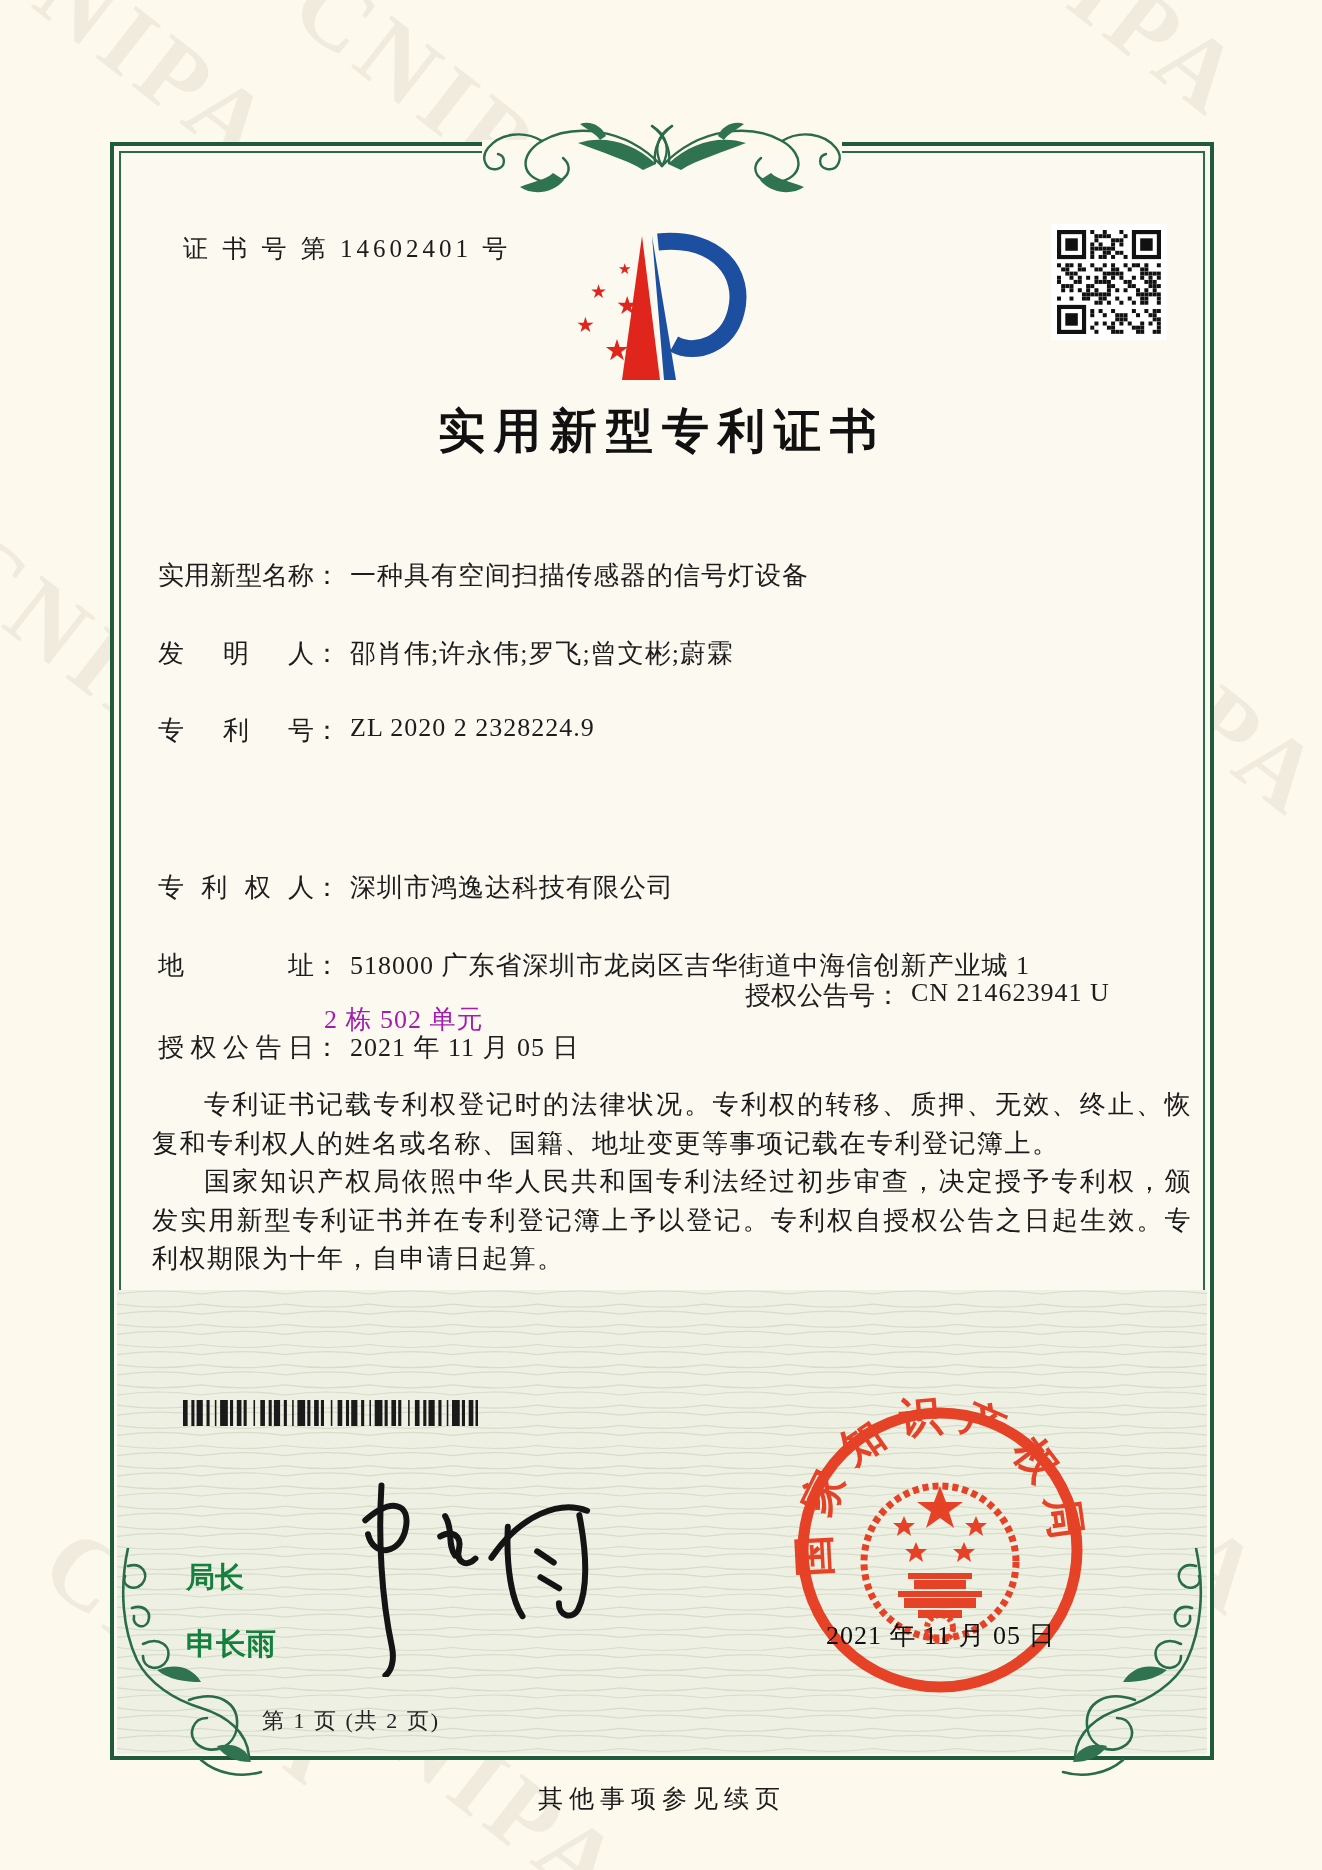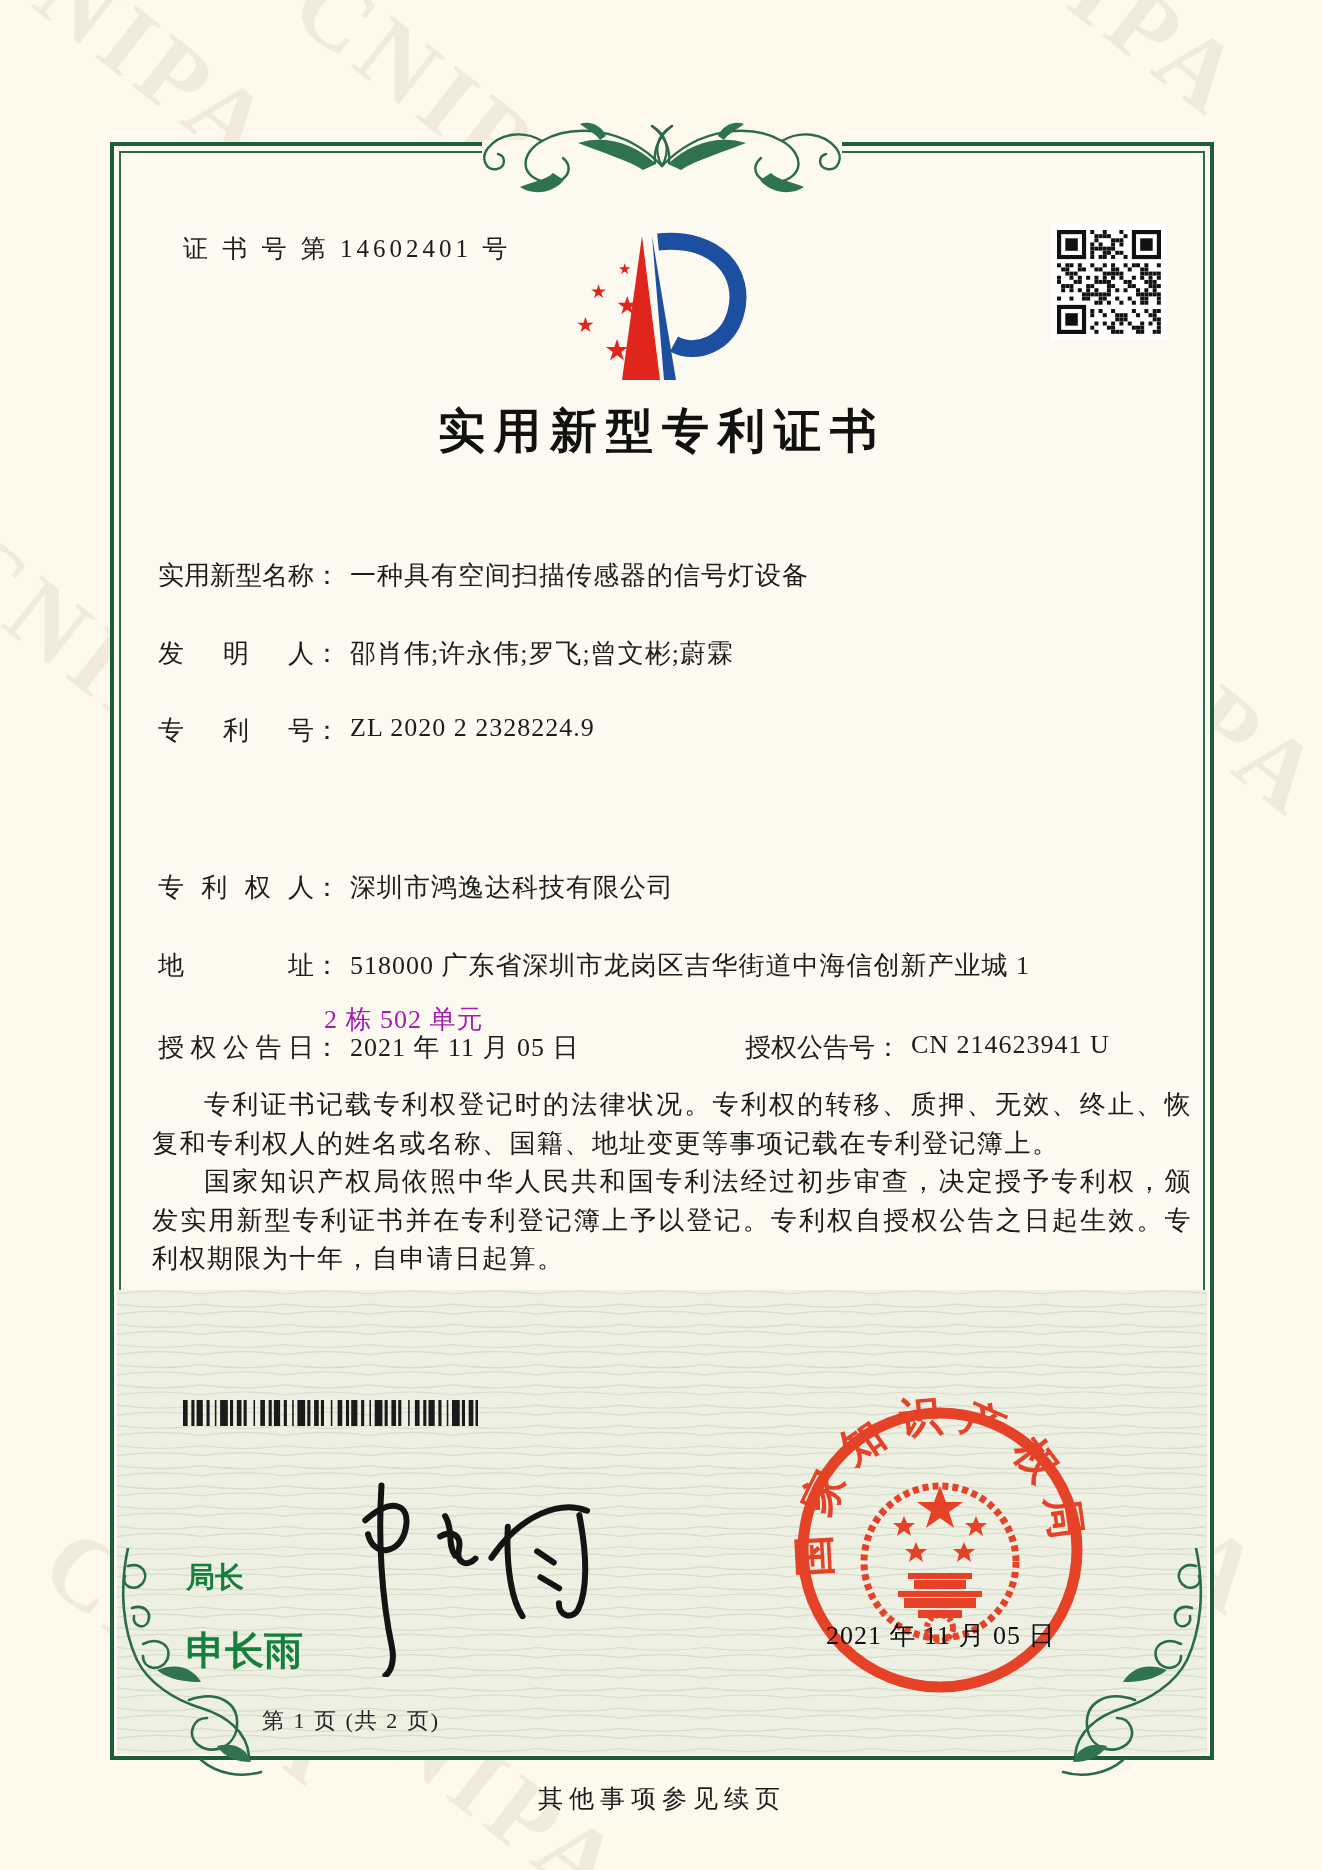--- a/index.html
+++ b/index.html
@@ -32,21 +32,21 @@
   .bodytext{position:absolute;left:152px;top:1086px;width:1040px;font-size:26px;
             line-height:38.5px;color:#1b1b1b;text-align:justify;}
   .bodytext p{margin:0;text-indent:2em;letter-spacing:1.5px;}
   
   .waves{position:absolute;left:117px;top:1290px;width:1090px;height:464px;z-index:2;}
   
   .barcode{position:absolute;left:183px;top:1400px;z-index:4;}
   .sigblock{position:absolute;left:186px;top:1558px;z-index:4;
             font-family:"Liberation Sans","DejaVu Sans",sans-serif;font-weight:700;color:#15803d;}
   .sigblock .t1{font-size:29px;}
-  .sigblock .t2{font-size:39px;margin-top:26px;}
+  .sigblock .t2{font-size:30px;margin-top:26px;}
   .signature{position:absolute;left:352px;top:1462px;z-index:5;}
   .seal{position:absolute;left:780px;top:1390px;width:320px;height:320px;z-index:5;opacity:.95;}
   .sealdate{position:absolute;left:826px;top:1618px;z-index:6;font-size:26px;
             letter-spacing:1px;color:#101010;white-space:nowrap;}
   .pageinfo{position:absolute;left:262px;top:1706px;width:800px;text-align:left;
             font-size:22px;color:#222;letter-spacing:2px;z-index:4;}
   .contnote{position:absolute;left:262px;top:1782px;width:800px;text-align:center;
             font-size:25px;color:#1b1b1b;letter-spacing:6px;z-index:3;}
   .ornament{position:absolute;z-index:4;pointer-events:none;}
 </style>
@@ -399,21 +399,21 @@
     <div class="frow" style="top:870px">
       <span class="flabel">专利权人</span><span class="fcolon">：</span><span class="fvalue">深圳市鸿逸达科技有限公司</span>
     </div>
     <div class="frow" style="top:948px">
       <span class="flabel">地址</span><span class="fcolon">：</span><span class="fvalue">518000 广东省深圳市龙岗区吉华街道中海信创新产业城 1</span>
     </div>
     <div class="addr2">2 栋 502 单元</div>
     <div class="frow" style="top:1030px">
       <span class="flabel">授权公告日</span><span class="fcolon">：</span><span class="fvalue">2021 年 11 月 05 日</span>
     </div>
-    <div class="frow" style="top:1030px;left:745px">
+    <div class="frow" style="top:978px;left:745px">
       <span class="flabel" style="width:130px">授权公告号</span><span class="fcolon">：</span><span class="fvalue">CN 214623941 U</span>
     </div>
 
     <div class="bodytext">
       <p>专利证书记载专利权登记时的法律状况。专利权的转移、质押、无效、终止、恢复和专利权人的姓名或名称、国籍、地址变更等事项记载在专利登记簿上。</p>
       <p>国家知识产权局依照中华人民共和国专利法经过初步审查，决定授予专利权，颁发实用新型专利证书并在专利登记簿上予以登记。专利权自授权公告之日起生效。专利权期限为十年，自申请日起算。</p>
     </div>
 
     <div class="barcode">
       <svg id="barcode-svg" width="295" height="26">

